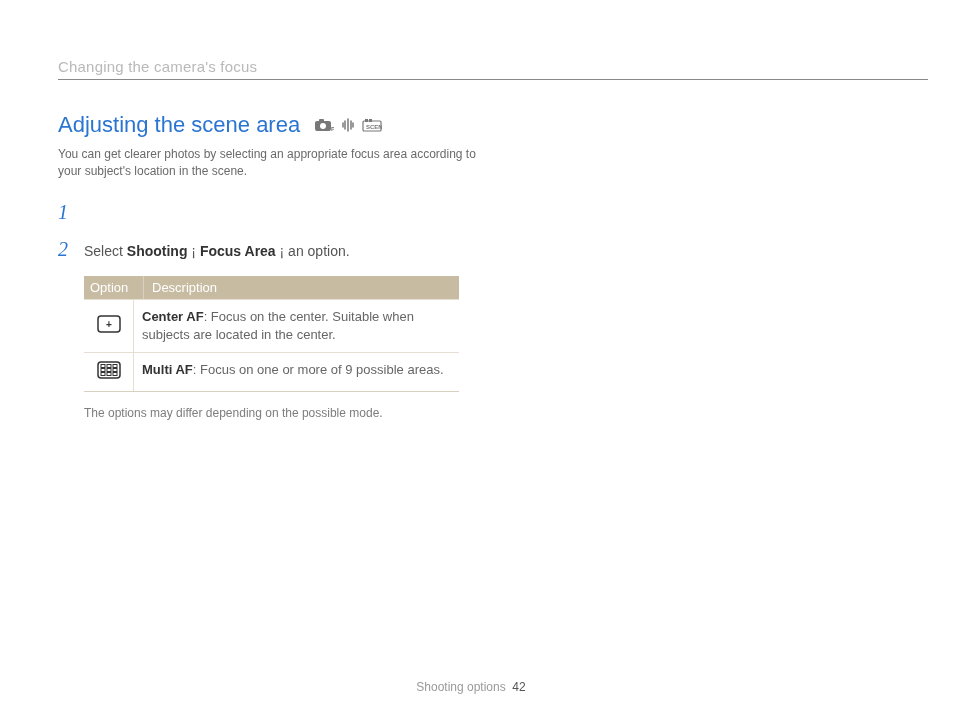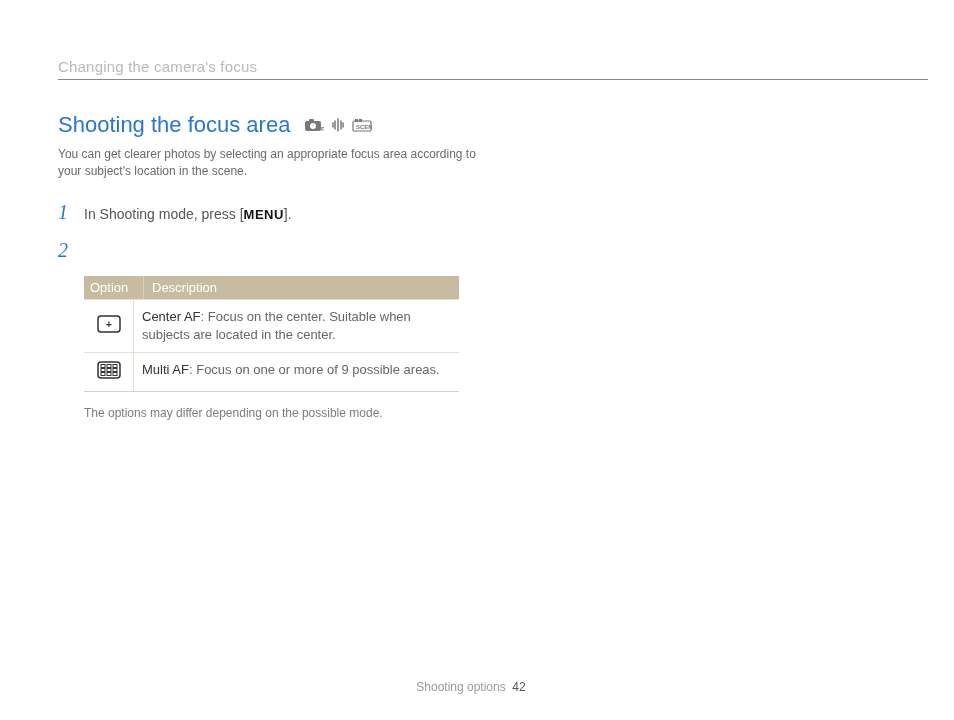--- a/index.html
+++ b/index.html
@@ -18,36 +18,36 @@
 .step-body { font-size: 14px; color: #555; line-height: 1.5; }
 .step-body b { color: #333; font-weight: 700; }
 .menu-word { font-family: Arial, sans-serif; font-weight: 900; letter-spacing: 0.5px; color: #111; font-size: 13px; }
 .table-wrap { margin-left: 26px; margin-top: 4px; width: 375px; border-bottom: 1px solid #d8d0c0; }
 .thead { display: flex; background: #c7bba2; color: #fff; font-size: 13px; }
 .th-opt { width: 60px; padding: 4px 6px; border-right: 1px solid #d8d0c0; }
 .th-desc { flex: 1; padding: 4px 8px; }
 .trow { display: flex; border-top: 1px solid #e4dfd2; background: #fff; }
 .td-opt { width: 50px; padding: 8px 6px; display: flex; align-items: center; justify-content: center; border-right: 1px solid #e4dfd2; }
 .td-desc { flex: 1; padding: 8px 8px; font-size: 13px; color: #666; line-height: 1.4; }
-.td-desc b { color: #333; font-weight: 400; }
+.td-desc b { color: #333; font-weight: 700; }
 .note { margin-left: 26px; margin-top: 14px; font-size: 12px; color: #7d7d7d; }
 .footer { position: absolute; bottom: 26px; left: 0; right: 12px; text-align: center; font-size: 12px; color: #9a9a9a; }
 .footer-num { color: #555; }
 </style>
 </head>
 <body>
 
 <div class="page">
 
   <div class="topbar">
     <div class="topbar-title">Changing the camera's focus</div>
   </div>
 
   <div class="heading-row">
-    <h2 class="heading">Shooting the focus area</h2>
+    <h2 class="heading">Adjusting the scene area</h2>
     <span class="mode-icons">
       <span class="mode-icon">
         <svg width="20" height="14" viewBox="0 0 20 14">
             <rect x="1" y="3" width="16" height="10" rx="2" fill="#787878"></rect>
             <rect x="5" y="1" width="5" height="3" rx="1" fill="#787878"></rect>
             <circle cx="9" cy="8" r="3" fill="#fff"></circle>
             <text x="17" y="13" font-size="6" fill="#787878" font-weight="bold">P</text>
           </svg>
       </span>
       <span class="mode-icon">
@@ -64,26 +64,26 @@
           </svg>
       </span>
     </span>
   </div>
 
   <p class="intro">You can get clearer photos by selecting an appropriate focus area according to your subject's location in the scene.</p>
 
   <div class="steps">
     <div class="step">
       <span class="step-num">1</span>
-      <span class="step-body">
-        <span>In Shooting mode, press [</span><span class="menu-word">MENU</span><span>].</span>
-      </span>
     </div>
     <div class="step">
       <span class="step-num">2</span>
+      <span class="step-body">
+        <span>Select </span><b>Shooting</b><span> ¡ </span><b>Focus Area</b><span> ¡ </span><span>an option.</span>
+      </span>
     </div>
 
     <div class="table-wrap">
       <div class="thead">
         <div class="th-opt">Option</div>
         <div class="th-desc">Description</div>
       </div>
       <div class="trow">
         <div class="td-opt">
           <span>

